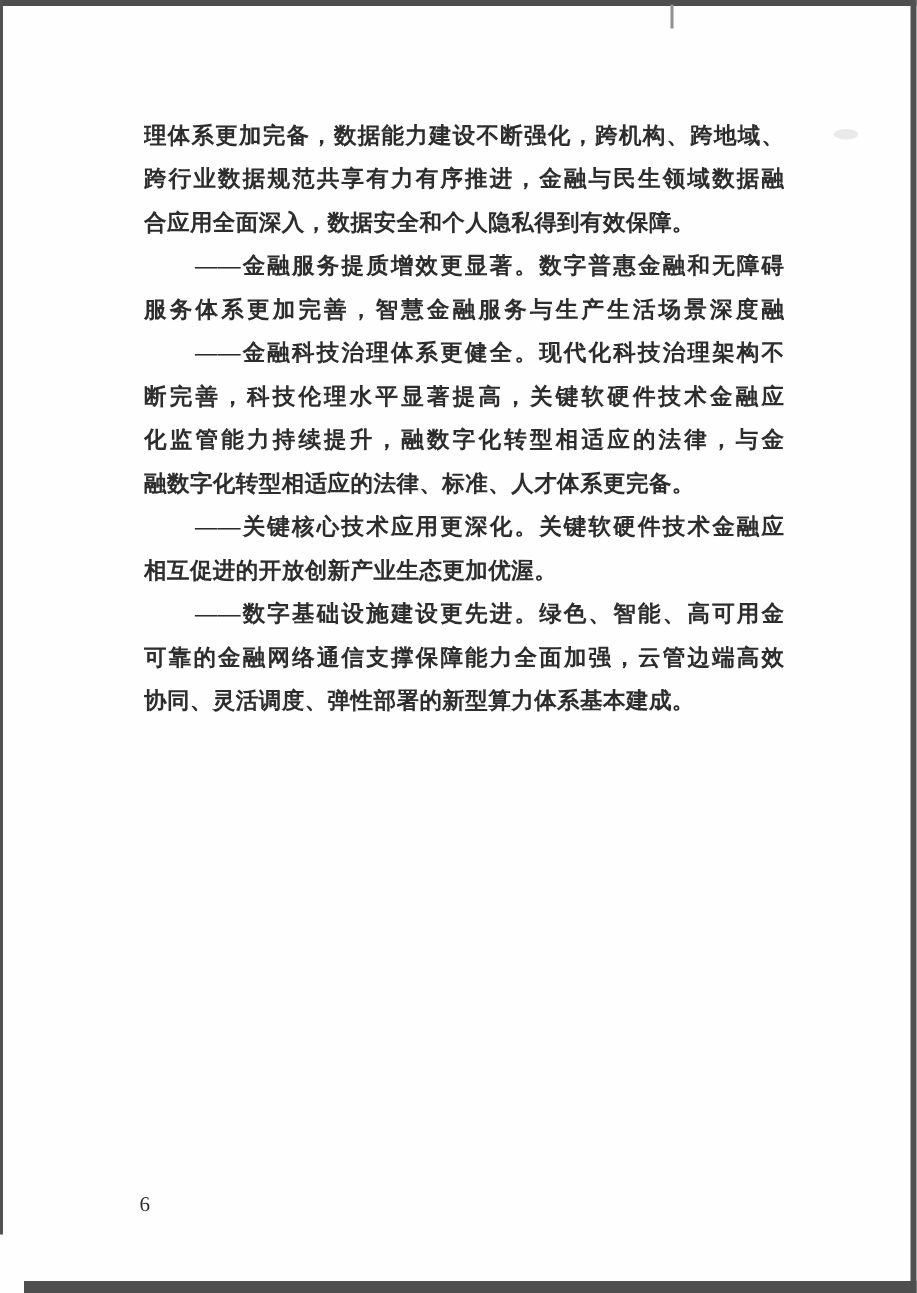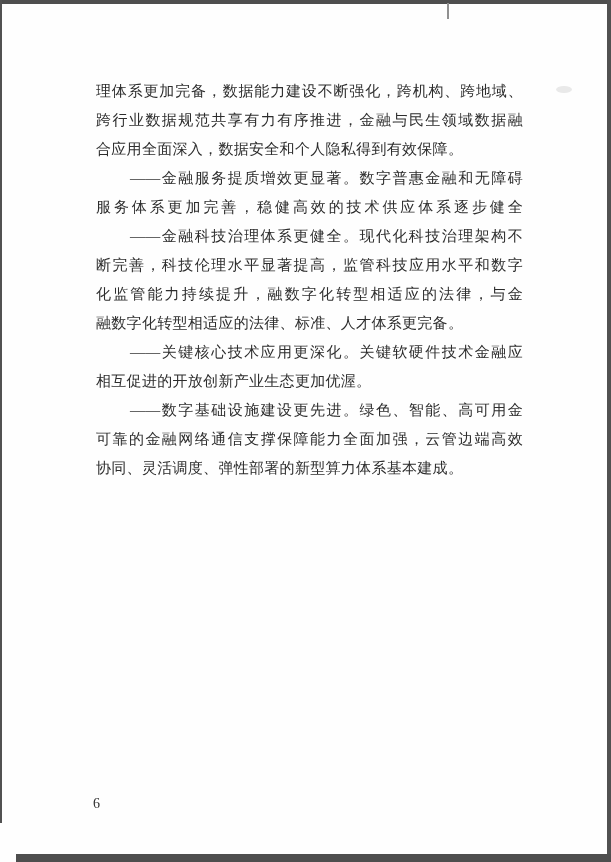--- a/index.html
+++ b/index.html
@@ -57,20 +57,21 @@
     line-height: 29px;
     letter-spacing: 0.3px;
   }
   .line {
     height: 29px;
     text-align: justify;
     text-align-last: justify;
     text-justify: inter-character;
     white-space: normal;
     overflow: hidden;
+    font-weight: bold;
   }
   .line.last {
     text-align-last: left;
   }
   .line.indent {
     padding-left: 34px;
   }
   .page-number {
     position: absolute;
     left: 93px;
@@ -81,23 +82,23 @@
 </style>
 </head>
 <body>
 
 <div>
   <div class="text-block">
       <div class="line">理体系更加完备，数据能力建设不断强化，跨机构、跨地域、</div>
       <div class="line">跨行业数据规范共享有力有序推进，金融与民生领域数据融</div>
       <div class="line last">合应用全面深入，数据安全和个人隐私得到有效保障。</div>
       <div class="line indent">——金融服务提质增效更显著。数字普惠金融和无障碍</div>
-      <div class="line">服务体系更加完善，稳健高效的技术供应体系逐步健全</div>
+      <div class="line">服务体系更加完善，智慧金融服务与生产生活场景深度融</div>
       <div class="line indent">——金融科技治理体系更健全。现代化科技治理架构不</div>
-      <div class="line">断完善，科技伦理水平显著提高，监管科技应用水平和数字</div>
+      <div class="line">断完善，科技伦理水平显著提高，关键软硬件技术金融应</div>
       <div class="line">化监管能力持续提升，融数字化转型相适应的法律，与金</div>
       <div class="line last">融数字化转型相适应的法律、标准、人才体系更完备。</div>
       <div class="line indent">——关键核心技术应用更深化。关键软硬件技术金融应</div>
       <div class="line last">相互促进的开放创新产业生态更加优渥。</div>
       <div class="line indent">——数字基础设施建设更先进。绿色、智能、高可用金</div>
       <div class="line">可靠的金融网络通信支撑保障能力全面加强，云管边端高效</div>
       <div class="line last">协同、灵活调度、弹性部署的新型算力体系基本建成。</div>
     </div>
   <div class="page-number">6</div>
 

